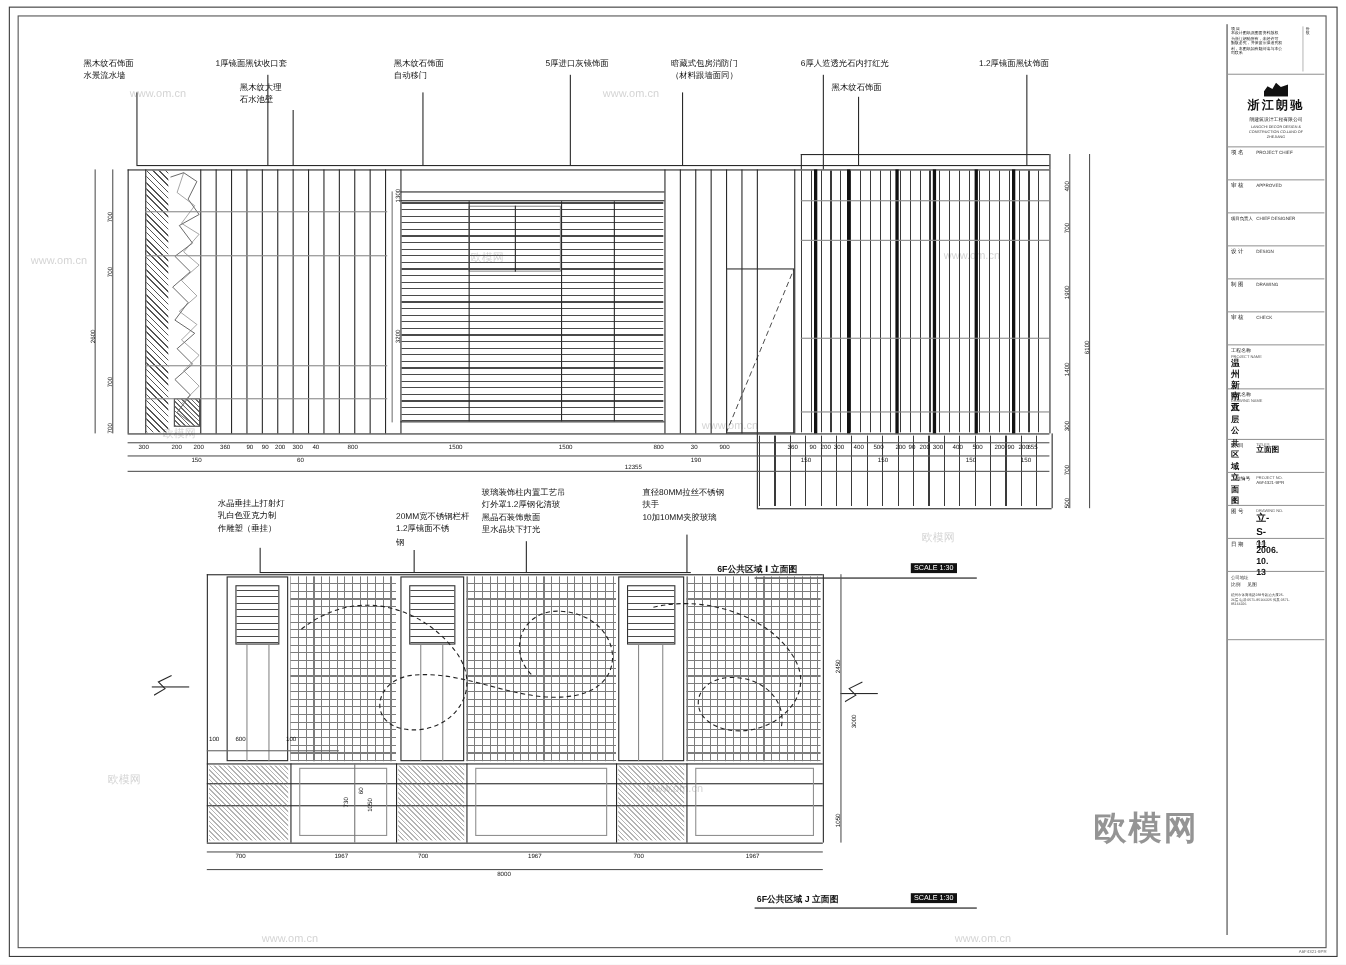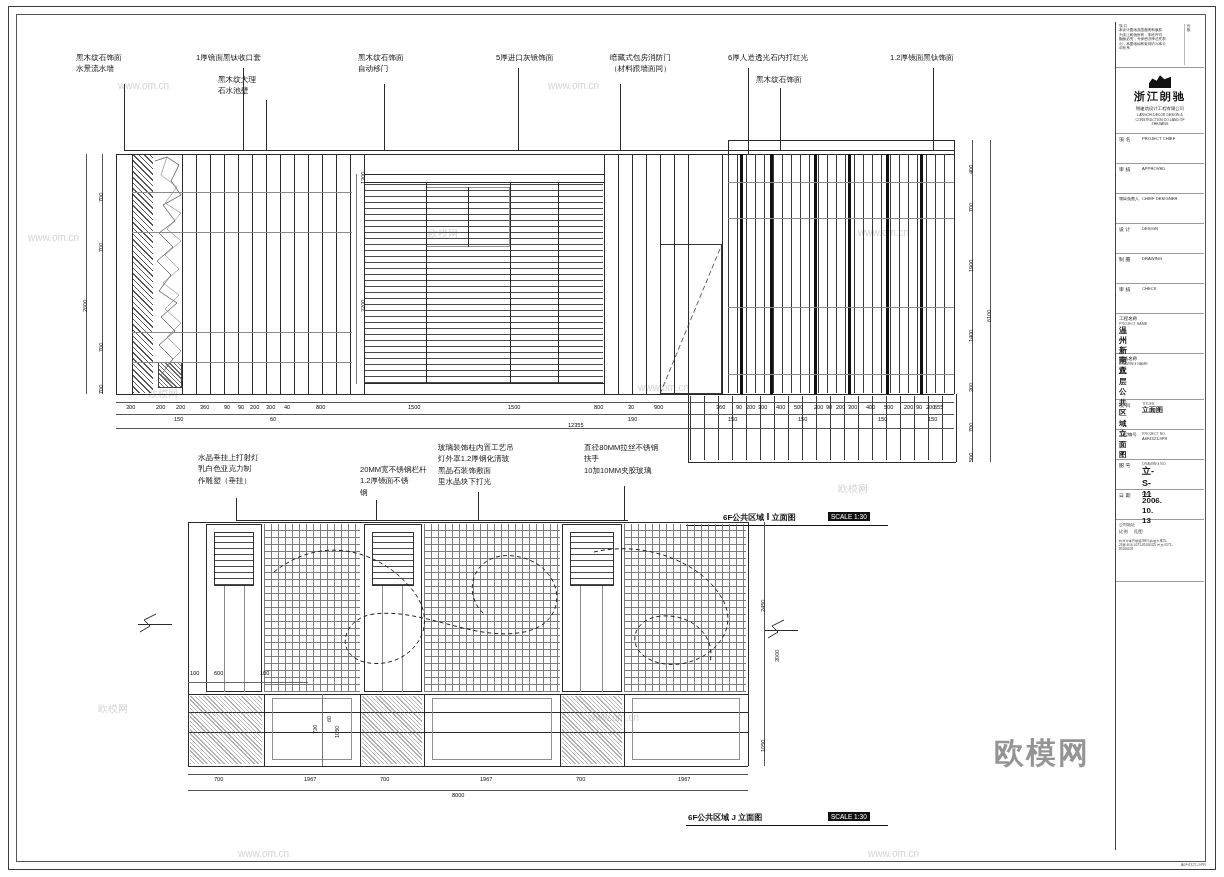--- a/index.html
+++ b/index.html
@@ -242,21 +242,21 @@
     <div class="ln v" style="left:962px;top:118px;height:322px;background:#555;"></div>
     <div class="dimv" style="left:940px;top:152px;">400</div>
     <div class="dimv" style="left:940px;top:190px;">700</div>
     <div class="dimv" style="left:940px;top:250px;">1900</div>
     <div class="dimv" style="left:940px;top:320px;">1400</div>
     <div class="dimv" style="left:940px;top:370px;">300</div>
     <div class="dimv" style="left:940px;top:410px;">700</div>
     <div class="dimv" style="left:940px;top:440px;">500</div>
     <div class="dimv" style="left:958px;top:300px;">6100</div>
 
-    <div class="caption" style="left:695px;top:490px;">6F公共区域    Ⅰ 立面图</div>
+    <div class="caption" style="left:624px;top:490px;">6F公共区域    Ⅰ 立面图</div>
     <div class="scaletag" style="left:800px;top:490px;">SCALE 1:30</div>
     <div class="ln h" style="left:658px;top:503px;width:202px;background:#111;"></div>
 
     <div class="note" style="left:170px;top:430px;">水晶垂挂上打射灯<br>乳白色亚克力制<br>作雕塑（垂挂）</div>
     <div class="note" style="left:332px;top:442px;">20MM宽不锈钢栏杆<br>1.2厚镜面不锈<br>钢</div>
     <div class="note" style="left:410px;top:420px;">玻璃装饰柱内置工艺吊<br>灯外罩1.2厚钢化清玻<br>黑晶石装饰敷面<br>里水晶块下打光</div>
     <div class="note" style="left:556px;top:420px;">直径80MM拉丝不锈钢<br>扶手<br>10加10MM夹胶玻璃</div>
 
     <div class="lead" style="left:208px;top:476px;height:22px;"></div>
     <div class="lead" style="left:348px;top:478px;height:20px;"></div>

